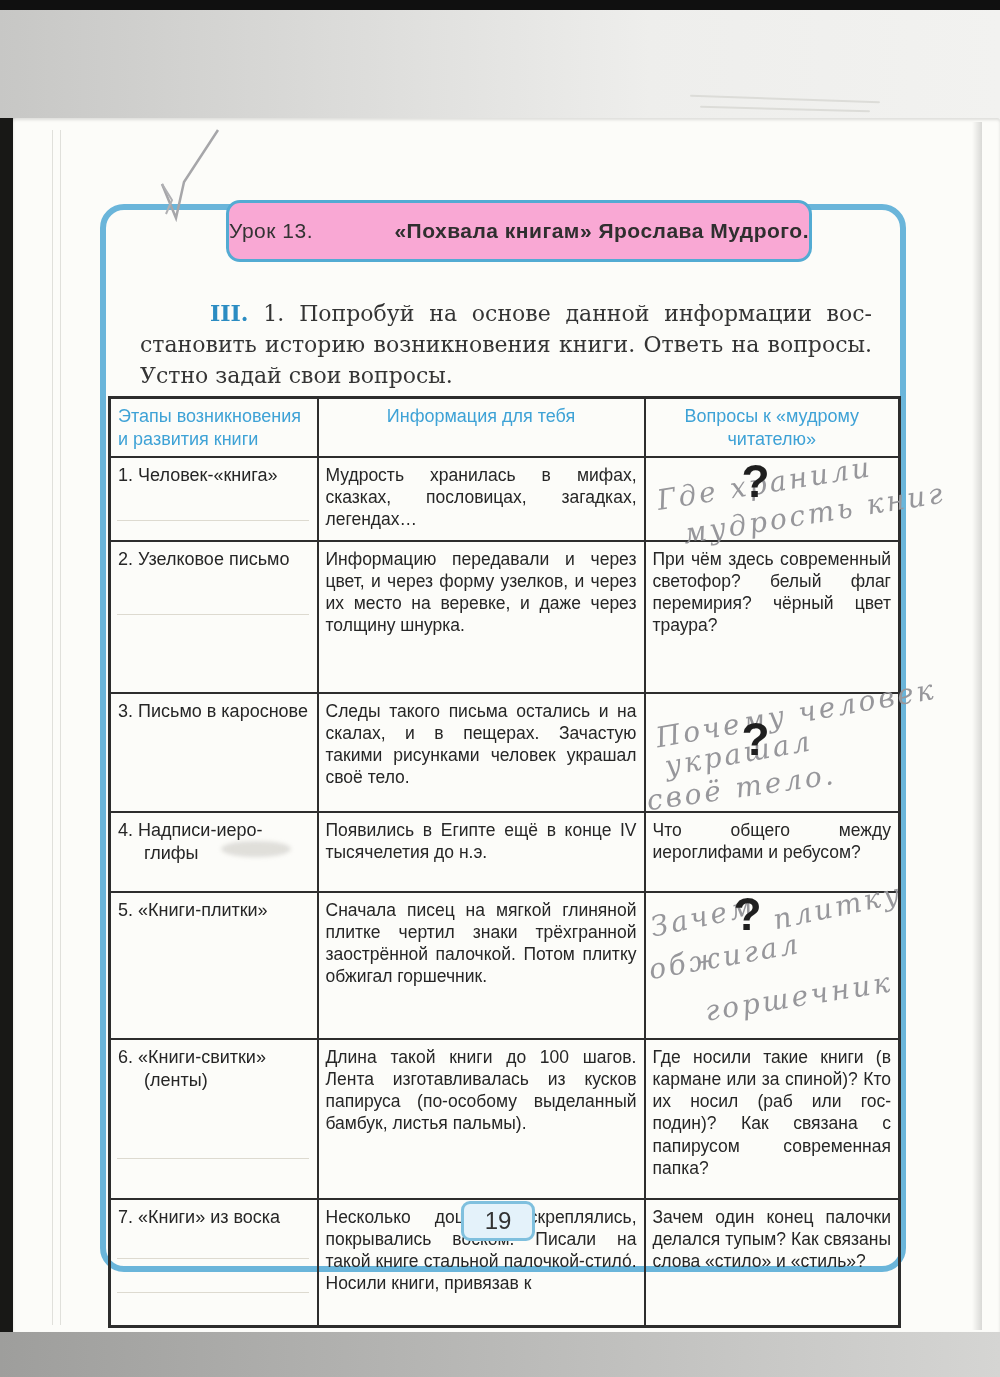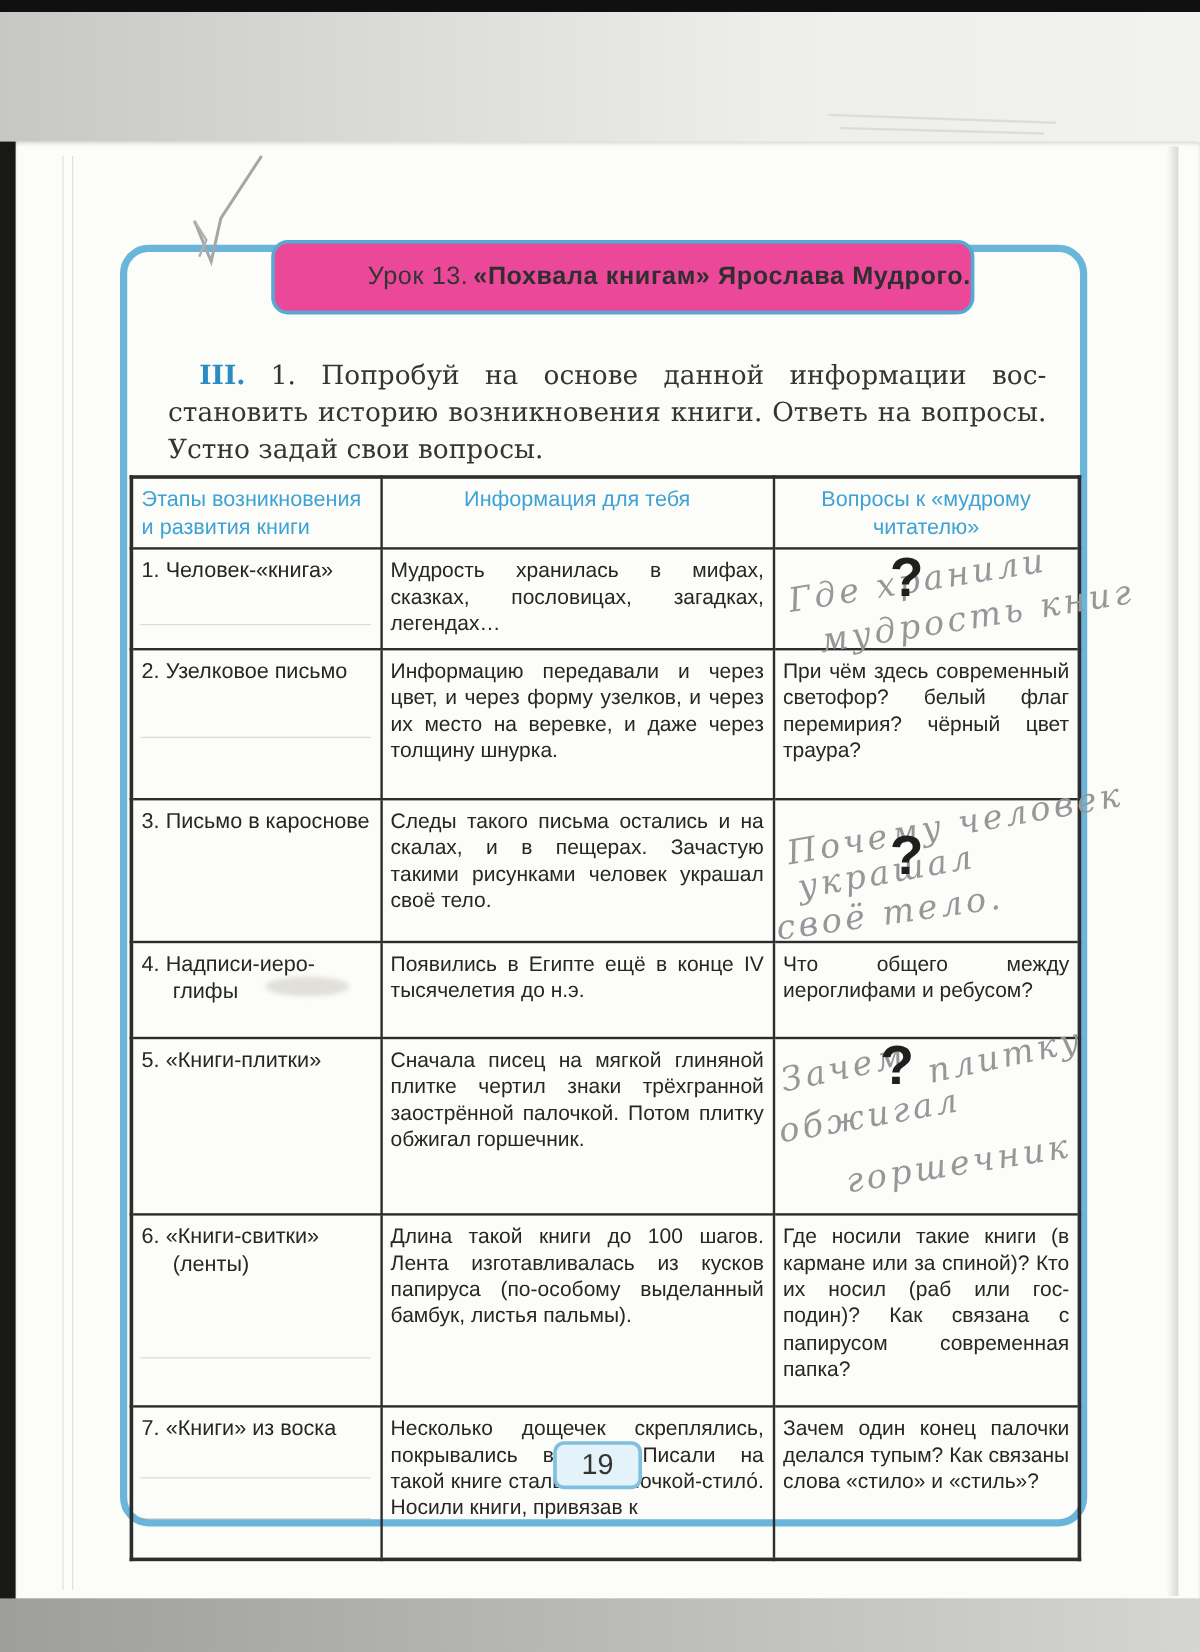--- a/index.html
+++ b/index.html
@@ -17,48 +17,48 @@
                     background:linear-gradient(to right,#9e9e9c,#d5d5d3);}
   .crease{position:absolute;top:130px;height:1195px;width:1px;background:rgba(60,55,40,.14);}
   .stack-line{position:absolute;height:2px;background:#dcdcd8;border-radius:2px;}
   .page-right-shadow{position:absolute;left:972px;top:122px;width:10px;height:1208px;
                      background:linear-gradient(to right,rgba(0,0,0,0),rgba(0,0,0,.14));}
 
   
   .frame{position:absolute;left:100px;top:204px;width:794px;height:1056px;
          border:6px solid #6ab5da;border-radius:24px;}
   .title-box{position:absolute;left:226px;top:200px;width:580px;height:56px;
-             background:#ec4899;border:3px solid #53abd3;border-radius:14px;
-             display:flex;align-items:center;justify-content:flex-end;
+             background:#f9a8d4;border:3px solid #53abd3;border-radius:14px;
+             display:flex;align-items:center;justify-content:space-between;
              font-size:21px;color:#333;letter-spacing:.5px;}
   .title-box b{margin-left:4px;color:#2f2f2f;}
   .pagenum-box{position:absolute;left:461px;top:1201px;width:68px;height:34px;
                background:#e4f2fa;border:3px solid #7fc0de;border-radius:9px;
                display:flex;align-items:center;justify-content:center;
                font-size:24px;color:#333;}
 
   
   .intro{position:absolute;left:140px;top:276px;width:732px;
          font-family:"DejaVu Serif",serif;font-size:22px;line-height:1.42;
          color:#343434;text-align:justify;text-indent:26px;}
-  .intro .roman{color:#2b8cc2;font-weight:bold;}
+  .intro .roman{color:#2b8cc2;font-weight:bold;margin-left:44px;}
 
   
   table.grid{position:absolute;left:108px;top:396px;width:790px;
              border-collapse:collapse;table-layout:fixed;
              font-size:17.5px;line-height:1.26;color:#262626;}
   table.grid td,table.grid th{border:2px solid #2d2d2d;vertical-align:top;
              padding:6px 7px;overflow:visible;position:relative;}
   table.grid{border:3px solid #2d2d2d;}
   th.hdr{color:#3ea2d6;font-weight:normal;font-size:18px;text-align:center;vertical-align:middle;}
   th.hdr.first{text-align:left;}
   td.stage{font-size:18px;padding-left:10px;}
   td.stage .hang{display:block;padding-left:26px;text-indent:-26px;}
   td.info,td.quest{text-align:justify;text-align-last:left;hyphens:manual;}
-  tr.r-h{height:53px;} tr.r1{height:84px;} tr.r2{height:125px;margin-top:36px;} tr.r3{height:119px;}
+  tr.r-h{height:53px;} tr.r1{height:84px;} tr.r2{height:152px;margin-top:36px;} tr.r3{height:119px;}
   tr.r4{height:80px;} tr.r5{height:147px;} tr.r6{height:160px;} tr.r7{height:127px;}
 
   
   .hw{position:absolute;white-space:nowrap;font-family:"DejaVu Serif",serif;
       font-style:italic;color:#97979b;z-index:6;letter-spacing:3px;font-size:28px;}
   .qmark{position:absolute;z-index:7;font-weight:bold;color:#1f1f1f;font-size:46px;
          font-family:"Liberation Sans",sans-serif;line-height:1;}
   .check{position:absolute;left:150px;top:122px;z-index:6;}
   .smudge{position:absolute;background:rgba(150,148,140,.28);filter:blur(2px);border-radius:50%;}
   .faint{position:absolute;left:6px;right:8px;height:1px;background:rgba(150,140,112,.30);}

